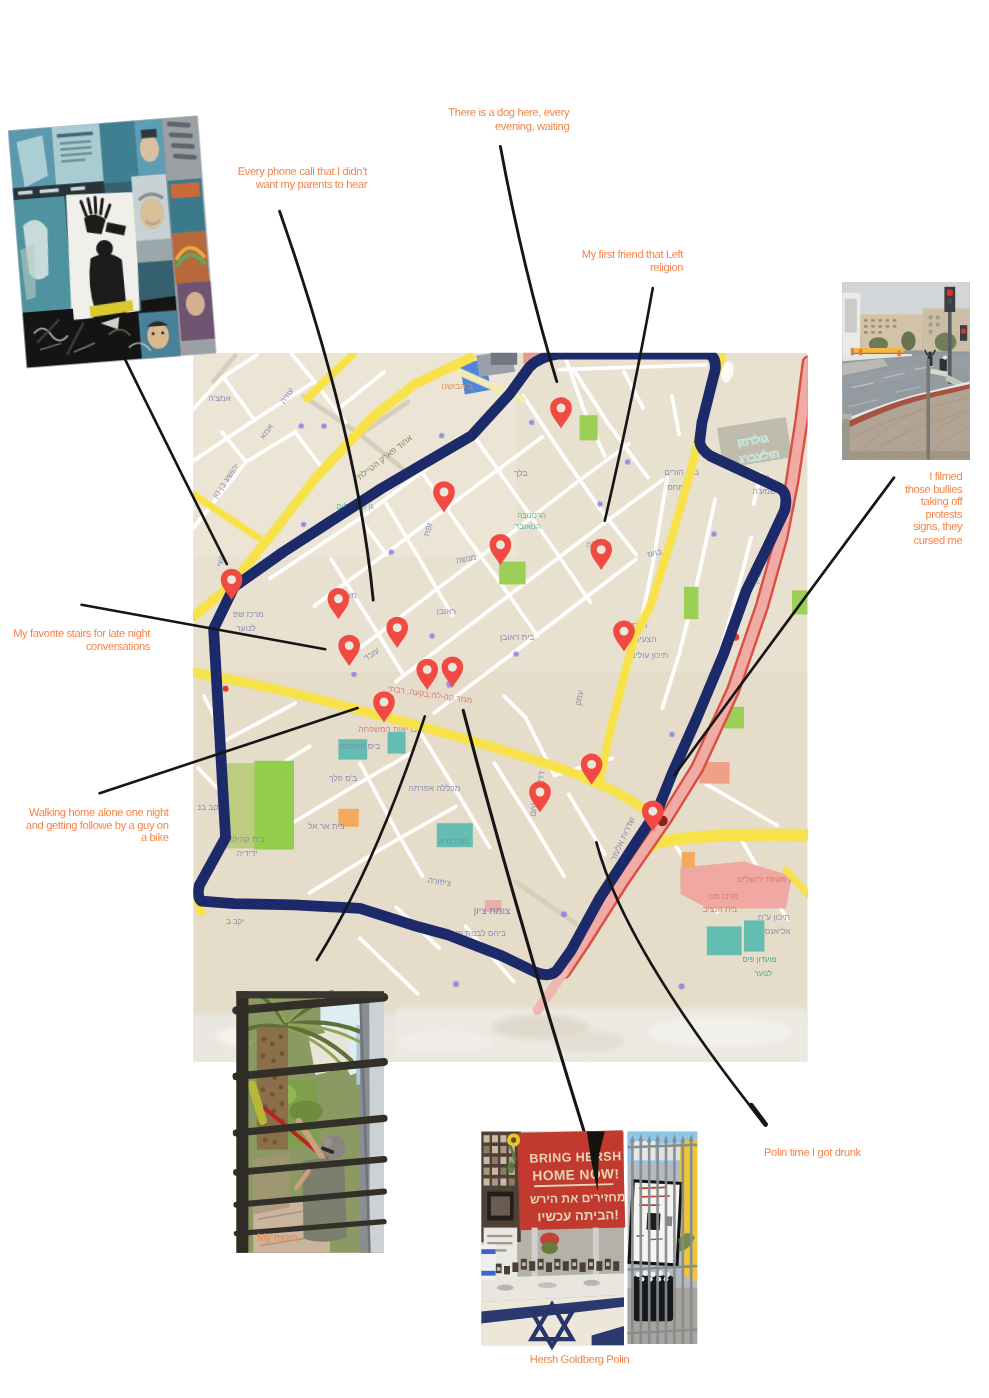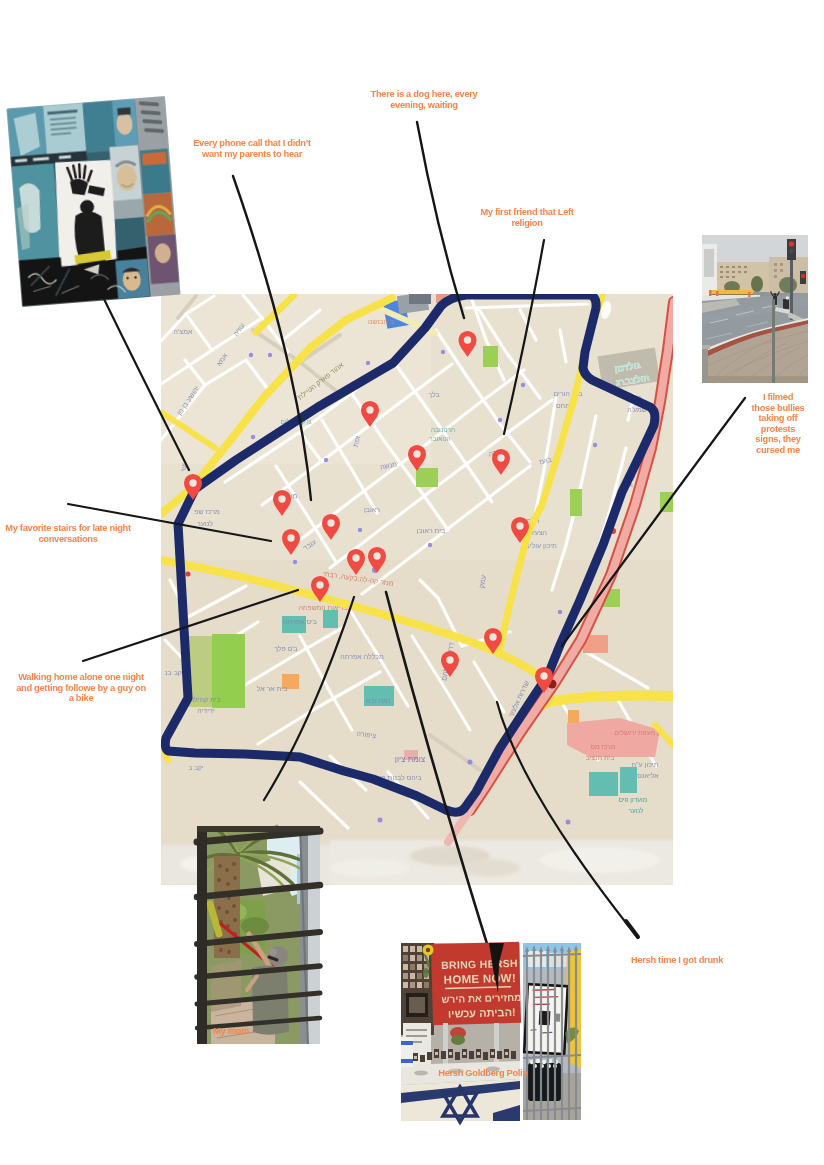--- a/index.html
+++ b/index.html
@@ -1,18 +1,18 @@
 <!DOCTYPE html>
 <html><head>
 <meta charset="utf-8">
 <style>
 html,body{margin:0;padding:0}
 body{width:824px;height:1165px;background:#ffffff;font-family:"Liberation Sans",sans-serif;position:relative;overflow:hidden}
 svg{position:absolute;left:0;top:0}
-.lbl{position:absolute;color:#f5854a;font-weight:bold;font-size:9.3px;line-height:10.6px;text-align:center;letter-spacing:-0.3px;transform:translateX(-50%);white-space:nowrap}
+.lbl{position:absolute;color:#f5854a;font-weight:normal;font-size:9.3px;line-height:10.6px;text-align:right;letter-spacing:-0.3px;transform:translateX(-50%);white-space:nowrap}
 </style>
 </head>
 <body>
 <svg width="824" height="1165" viewBox="0 0 824 1165">
 <defs>
 <clipPath id="mapclip">
         <rect x="161" y="294" width="512" height="591"></rect>
       </clipPath>
 <filter id="soft" x="-20%" y="-20%" width="140%" height="140%">
         <feGaussianBlur stdDeviation="0.55"></feGaussianBlur>
@@ -648,17 +648,17 @@
 <div class="lbl" style="left:252px;top:138px">Every phone call that I didn’t<br>want my parents to hear</div>
 
 <div class="lbl" style="left:527px;top:207px">My first friend that Left<br>religion</div>
 
 <div class="lbl" style="left:778px;top:392px">I filmed<br>those bullies<br>taking off<br>protests<br>signs, they<br>cursed me</div>
 
 <div class="lbl" style="left:68px;top:523px">My favorite stairs for late night<br>conversations</div>
 
 <div class="lbl" style="left:81px;top:672px">Walking home alone one night<br>and getting followe by a guy on<br>a bike</div>
 
-<div class="lbl" style="left:677px;top:955px">Hersh time I got drunk</div>
+<div class="lbl" style="left:677px;top:955px">Polin time I got drunk</div>
 
 <div class="lbl" style="left:231px;top:1026px">My mom</div>
 
-<div class="lbl" style="left:483px;top:1068px">Hersh Goldberg Polin</div>
+<div class="lbl" style="left:483px;top:1128px">Hersh Goldberg Polin</div>
 
 </body></html>

